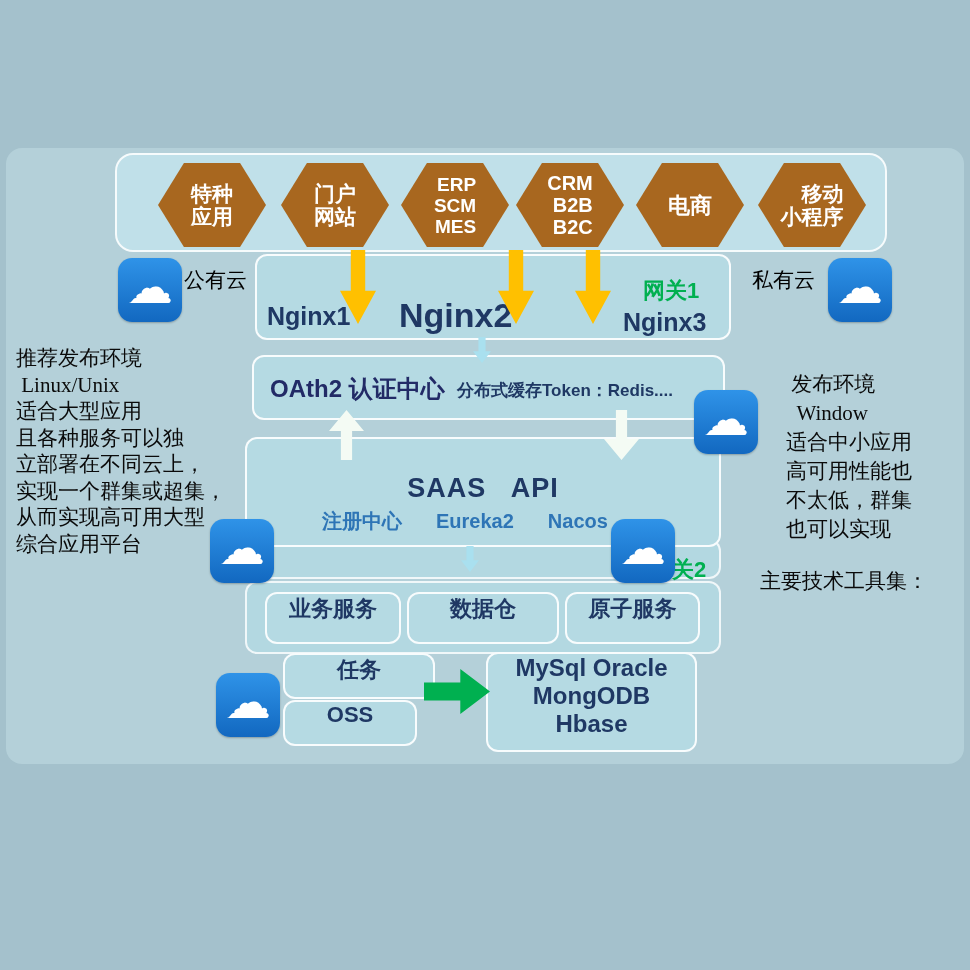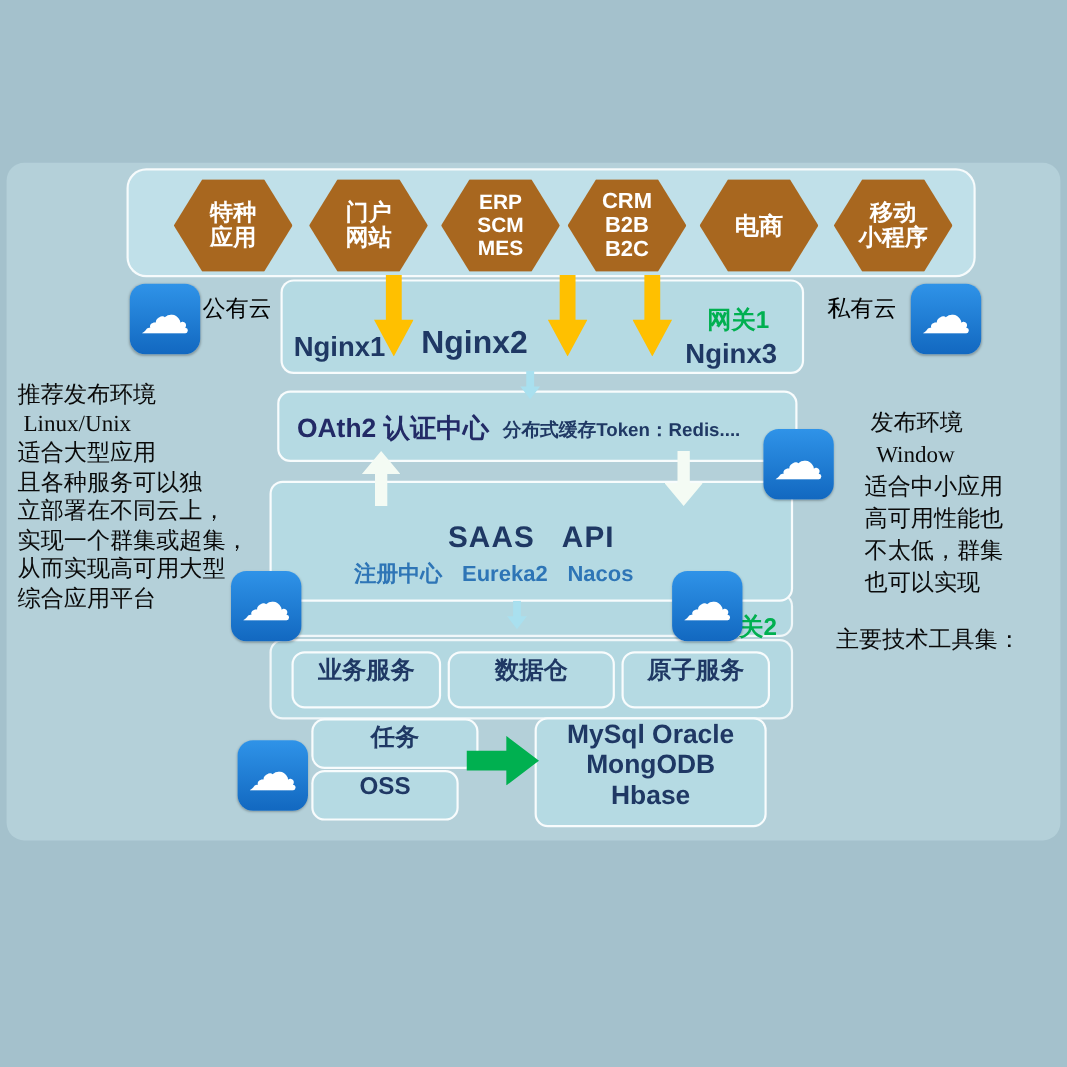--- a/index.html
+++ b/index.html
@@ -20,21 +20,21 @@
     border-radius:18px;z-index:1;box-sizing:border-box;
   }
   .hex{
     top:163px;width:108px;height:84px;z-index:3;
     background:#a8671f;
     clip-path:polygon(24% 0,76% 0,100% 50%,76% 100%,24% 100%,0 50%);
     display:flex;align-items:center;justify-content:center;
   }
   .hex-label{
     color:#fff;font-weight:bold;font-size:21px;line-height:23px;
-    text-align:center;white-space:pre-line;
+    text-align:right;white-space:pre-line;
   }
   
   .bluebox{
     background:#b5dae3;border:2px solid rgba(255,255,255,.9);
     border-radius:12px;box-sizing:border-box;z-index:2;
   }
   .band{
     background:#b3d8e1;border:2px solid rgba(255,255,255,.8);
     border-radius:12px;box-sizing:border-box;z-index:1;
   }
@@ -117,21 +117,21 @@
   </div>
   <div class="abs" style="left:184px;top:266px;font-size:21px;color:#000;z-index:4">公有云</div>
 
   <div class="abs" style="left:752px;top:266px;font-size:21px;color:#000;z-index:4">私有云</div>
   <div class="abs cloud-chip" style="left:828px;top:258px">
     <span class="cloud-glyph">☁</span>
   </div>
 
   <div class="abs bluebox" style="left:255px;top:254px;width:476px;height:86px">
     <span class="abs navy" style="left:10px;top:46px;font-size:25px">Nginx1</span>
-    <span class="abs navy" style="left:126px;top:40px;font-size:29px">Nginx2</span>
+    <span class="abs navy" style="left:142px;top:40px;font-size:34px">Nginx2</span>
     <span class="abs navy" style="left:366px;top:52px;font-size:25px">Nginx3</span>
     <span class="abs green-text" style="left:386px;top:20px;font-size:22px">网关1</span>
   </div>
 
   <div class="abs yarrow" style="left:340px;top:250px"></div>
   <div class="abs yarrow" style="left:498px;top:250px"></div>
   <div class="abs yarrow" style="left:575px;top:250px"></div>
 
   <div class="abs connector" style="left:473px;top:337px"></div>
 
@@ -142,21 +142,21 @@
 
   <div class="abs garrow garrow-up" style="left:329px;top:410px"></div>
   <div class="abs garrow garrow-down" style="left:604px;top:410px"></div>
 
   <div class="abs cloud-chip" style="left:694px;top:390px">
     <span class="cloud-glyph">☁</span>
   </div>
 
   <div class="abs bluebox" style="left:245px;top:437px;width:476px;height:110px">
     <div class="abs navy pre" style="left:0;right:0;top:34px;text-align:center;font-size:27px;letter-spacing:1px">SAAS   API</div>
-    <div class="abs" style="left:75px;bottom:10px;display:flex;gap:18px;align-items:baseline">
+    <div class="abs" style="left:75px;bottom:10px;display:flex;gap:34px;align-items:baseline">
       <span class="blue-text" style="font-size:20px">注册中心</span>
       <span class="blue-text" style="font-size:20px">Eureka2</span>
       <span class="blue-text" style="font-size:20px">Nacos</span>
     </div>
   </div>
 
   <div class="abs band" style="left:245px;top:539px;width:476px;height:40px"></div>
   <div class="abs connector" style="left:461px;top:546px"></div>
   <div class="abs green-text" style="left:650px;top:555px;font-size:22px;z-index:5">网关2</div>
 

